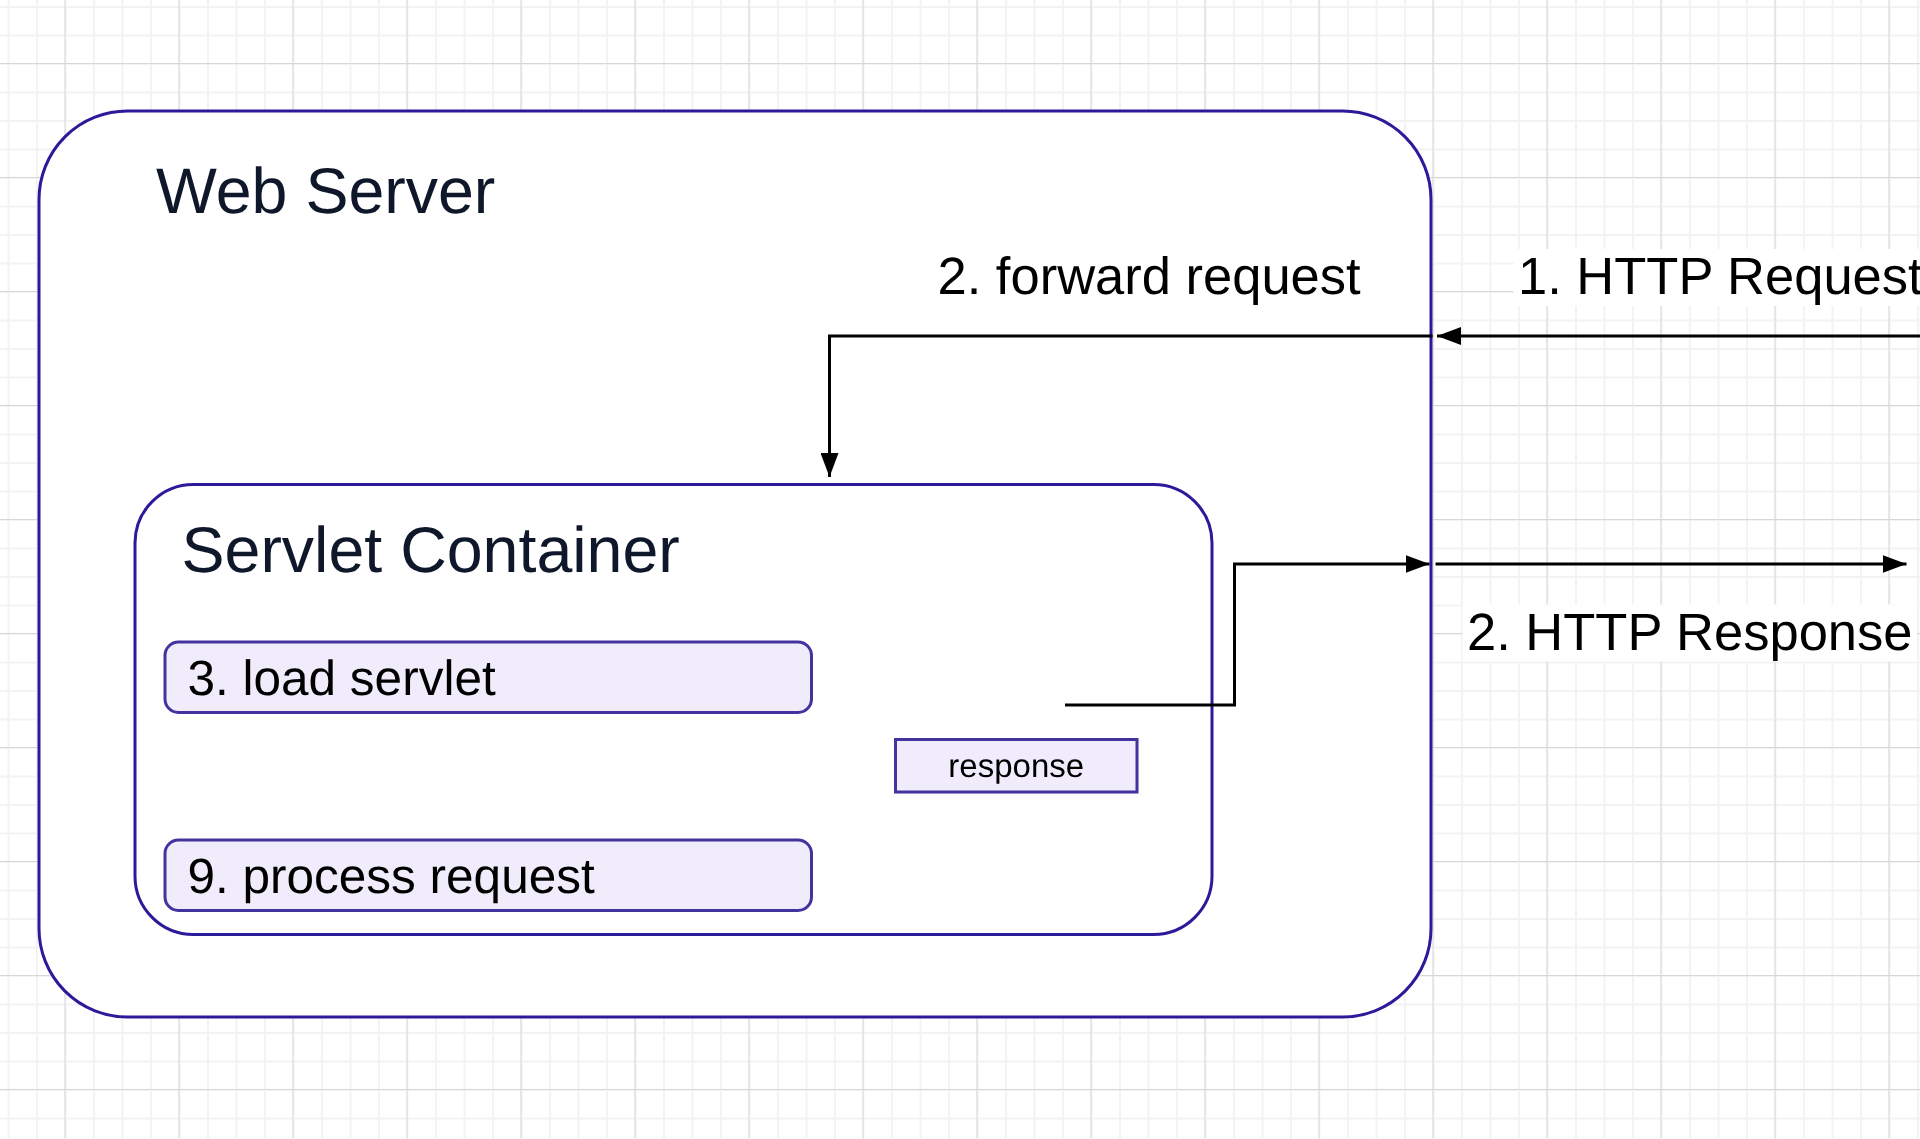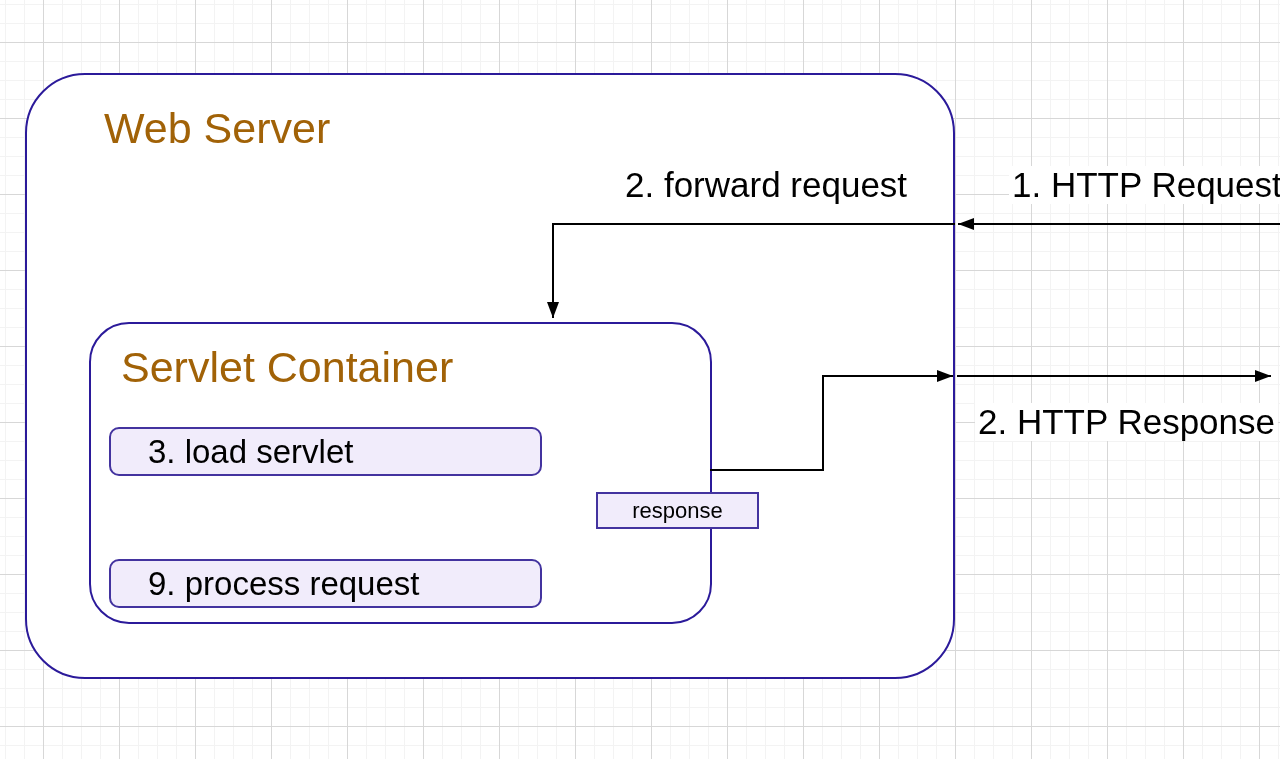--- a/index.html
+++ b/index.html
@@ -25,32 +25,32 @@
       linear-gradient(to bottom, var(--grid-minor) 1px, transparent 1px);
     background-size:76px 76px,76px 76px,19px 19px,19px 19px;
     background-position:43px 0,0 42px,5px 0,0 4px;
   }
   .webserver{
     position:absolute;left:25px;top:73px;width:930px;height:606px;
     background:#fff;border:2px solid var(--container-stroke);border-radius:60px;
     z-index:1;
   }
   .box-title{
-    position:absolute;font-size:43px;line-height:1.1;white-space:nowrap;color:#a16207;text-align:right;
+    position:absolute;font-size:43px;line-height:1.1;white-space:nowrap;color:#0f172a;text-align:right;
   }
   .webserver-title{left:77px;top:30px;}
   .servlet{
-    position:absolute;left:62px;top:247px;width:623px;height:302px;
+    position:absolute;left:62px;top:247px;width:720px;height:302px;
     background:#fff;border:2px solid var(--container-stroke);border-radius:40px;
   }
   .servlet-title{left:30px;top:20px;}
   .step{
     position:absolute;left:18px;width:433px;height:49px;
     background:var(--step-fill);border:2px solid var(--step-stroke);border-radius:10px;
-    font-size:33px;line-height:45px;padding-left:37px;white-space:nowrap;
+    font-size:33px;line-height:45px;padding-left:14px;white-space:nowrap;
   }
   .step-1{top:103px;}
   .step-2{top:169px;}
   .step-3{top:235px;}
   .response{
     position:absolute;left:569px;top:417px;width:163px;height:37px;
     background:var(--response-fill);border:2px solid var(--step-stroke);
     font-size:22px;line-height:33px;text-align:center;white-space:nowrap;
   }
   .arrow-layer{

